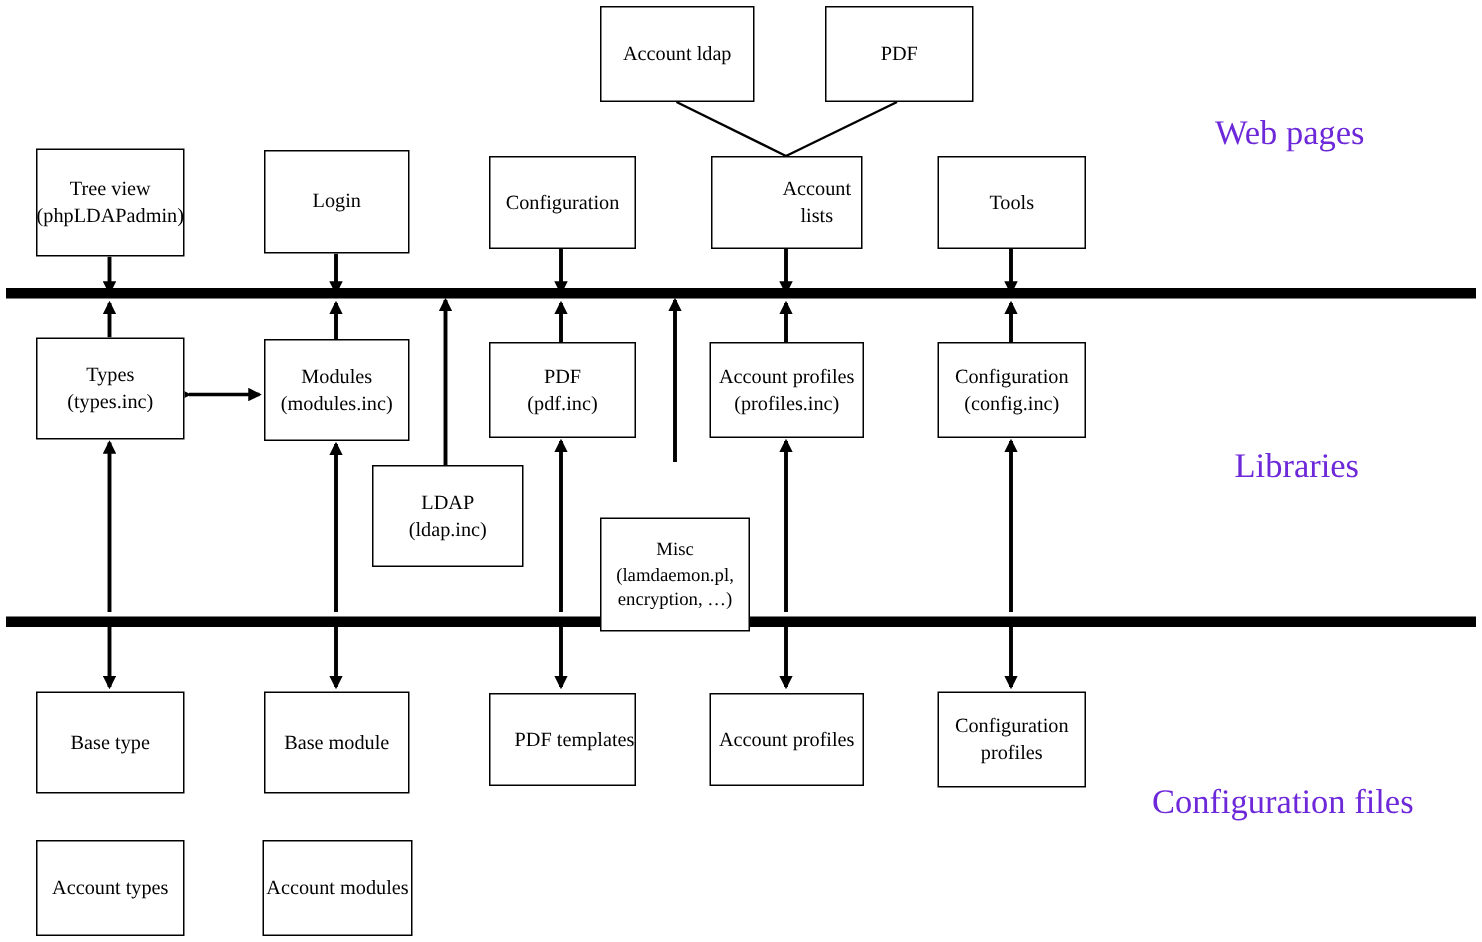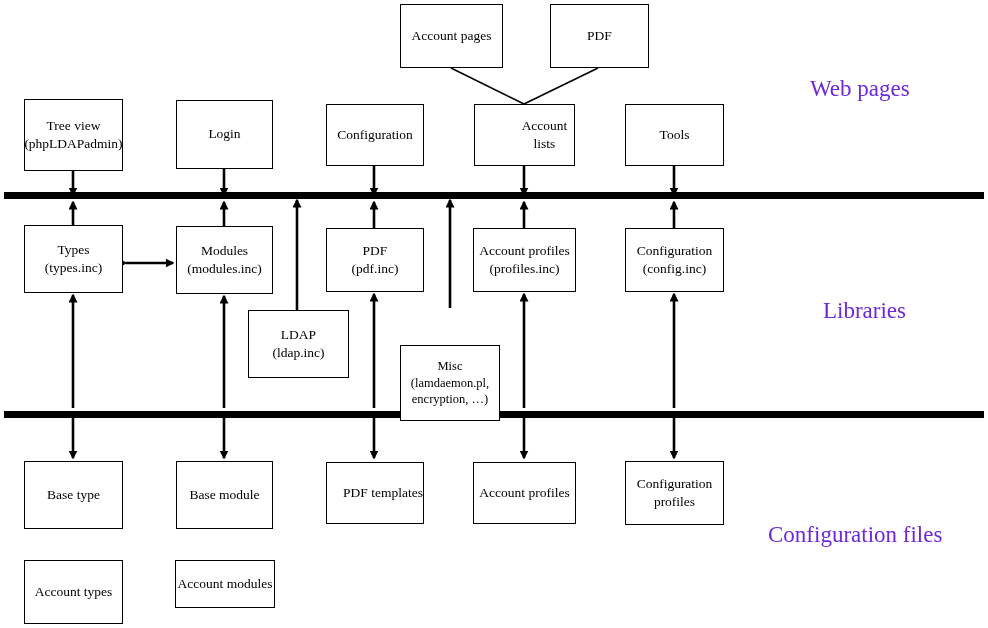--- a/index.html
+++ b/index.html
@@ -114,21 +114,21 @@
     <g stroke="#000000" stroke-width="2.6" fill="none" marker-end="url(#ah)">
       <path d="M524,408 L524,294"></path>
       <path d="M674,408 L674,294"></path>
     </g>
   </svg>
 
   <div class="band" style="left:4px; top:192px; width:980px;"></div>
   <div class="band" style="left:4px; top:411px; width:980px;"></div>
 
   <div class="box" style="left:400px; top:4px; width:103px; height:64px;">
-    <span>Account pages</span>
+    <span>Account ldap</span>
   </div>
 
   <div class="box" style="left:550px; top:4px; width:99px; height:64px;">
     <span>PDF</span>
   </div>
 
   <div class="box" style="left:24px; top:99px; width:99px; height:72px;">
     <span>Tree view</span>
     <span class="l2">(phpLDAPadmin)</span>
   </div>
@@ -202,21 +202,21 @@
 
   <div class="box" style="left:625px; top:461px; width:99px; height:64px;">
     <span>Configuration</span>
     <span class="l2">profiles</span>
   </div>
 
   <div class="box" style="left:24px; top:560px; width:99px; height:64px;">
     <span>Account types</span>
   </div>
 
-  <div class="box" style="left:175px; top:560px; width:100px; height:48px;">
+  <div class="box" style="left:175px; top:560px; width:100px; height:64px;">
     <span>Account modules</span>
   </div>
 
   <div class="section-label" style="left:810px; top:76px;">Web pages</div>
   <div class="section-label" style="left:823px; top:298px;">Libraries</div>
   <div class="section-label" style="left:768px; top:522px;">Configuration files</div>
 
 </div>
 
 </body></html>

